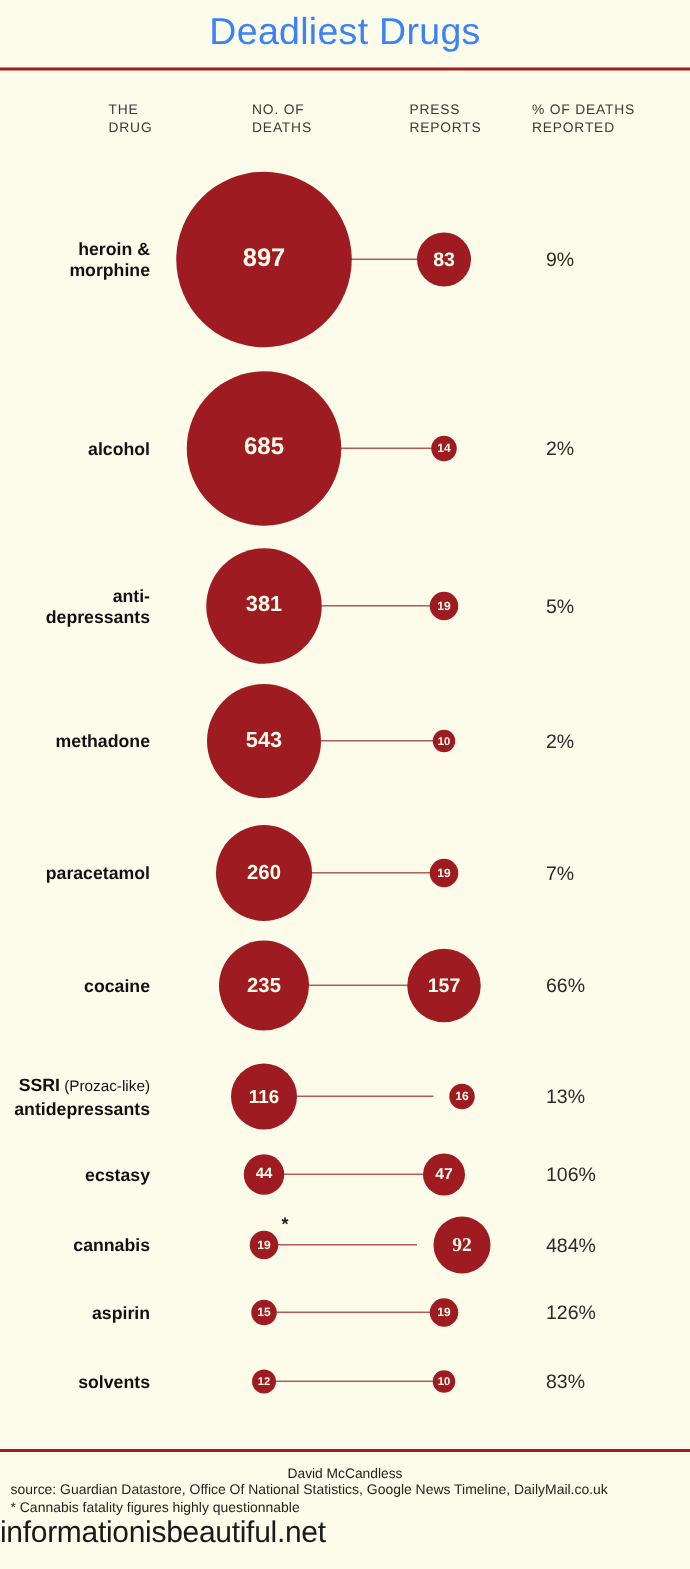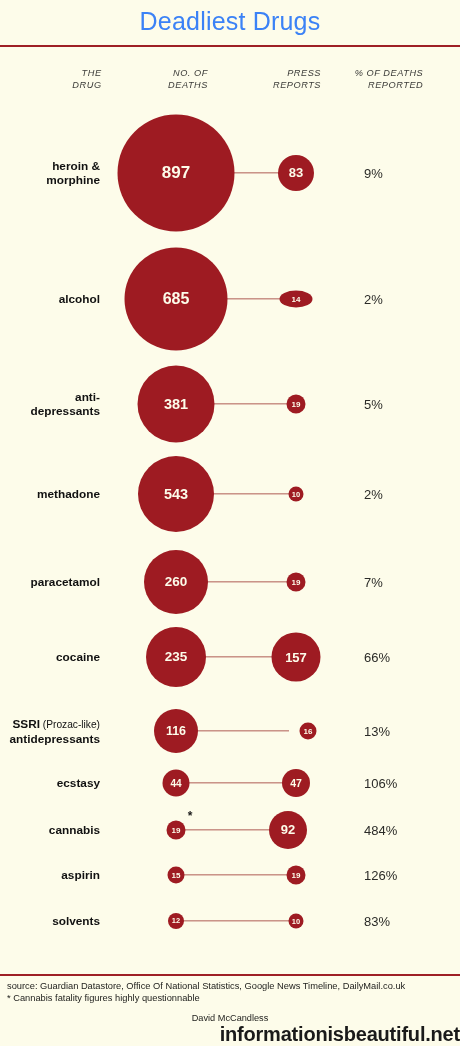--- a/index.html
+++ b/index.html
@@ -44,28 +44,27 @@
   #rule-top { margin-top: 9px; }
 
   
   #col-headers {
     position: relative;
     height: 40px;
     margin-top: 20px;
   }
   .col-head {
     position: absolute;
-    text-align: right;
+    text-align: left;
     font-size: 9.2px;
     letter-spacing: 0.55px;
     line-height: 12.5px;
     color: #3b3b38;
     transform: translateX(-50%);
     white-space: nowrap;
-    font-style: italic;
   }
   #head-drug   { left: 87px;  top: 0; }
   #head-deaths { left: 188px; top: 0; }
   #head-press  { left: 297px; top: 0; }
   #head-pct    { left: 389px; top: 0; }
 
   
   #chart {
     position: relative;
     width: 460px;
@@ -144,27 +143,27 @@
     line-height: 12.2px;
     color: #232320;
   }
   #author {
     text-align: center;
     font-size: 9.2px;
     color: #232320;
     margin-top: 9px;
   }
   #site {
-    text-align: right;
+    text-align: left;
     font-size: 20px;
-    font-weight: 700;
+    font-weight: 400;
     letter-spacing: -0.2px;
     color: #1a1a1a;
     margin-top: 0px;
-    padding-bottom: 0;
+    padding-bottom: 12px;
   }
 </style>
 </head>
 <body>
 
 <div id="header">
   <h1 id="main-title">Deadliest Drugs</h1>
 </div>
 <div class="rule" id="rule-top"></div>
 
@@ -197,21 +196,21 @@
       <div class="bubble" style="left: 176px; width: 117px; height: 117px; font-size: 17px;">897</div>
       <div class="bubble" style="left: 296px; width: 36px; height: 36px; font-size: 13px;">83</div>
       <div class="pct">9%</div>
     </div>
     <div class="row" style="top: 192px;">
       <div class="drug-label">
         <div>alcohol</div>
       </div>
       <div class="connector" style="left: 226.5px; width: 62px;"></div>
       <div class="bubble" style="left: 176px; width: 103px; height: 103px; font-size: 16px;">685</div>
-      <div class="bubble" style="left: 296px; width: 33px; height: 17px; font-size: 8px;">14</div>
+      <div class="bubble" style="left: 296px; width: 17px; height: 17px; font-size: 8px;">14</div>
       <div class="pct">2%</div>
     </div>
     <div class="row" style="top: 297px;">
       <div class="drug-label">
         <div>anti-</div>
         <div>depressants</div>
       </div>
       <div class="connector" style="left: 213.5px; width: 74px;"></div>
       <div class="bubble" style="left: 176px; width: 77px; height: 77px; font-size: 14.5px;">381</div>
       <div class="bubble" style="left: 296px; width: 19px; height: 19px; font-size: 8px;">19</div>
@@ -262,21 +261,21 @@
       <div class="bubble" style="left: 176px; width: 27px; height: 27px; font-size: 10px;">44</div>
       <div class="bubble" style="left: 296px; width: 28px; height: 28px; font-size: 10.5px;">47</div>
       <div class="pct">106%</div>
     </div>
     <div class="row" style="top: 723px;">
       <div class="drug-label">
         <div>cannabis</div>
       </div>
       <div class="connector" style="left: 184.5px; width: 93.5px;"></div>
       <div class="bubble" style="left: 176px; width: 19px; height: 19px; font-size: 8px;">19</div>
-      <div class="bubble" style="left: 288px; width: 38px; height: 38px; font-size: 13px;">92</div>
+      <div class="bubble" style="left: 308px; width: 38px; height: 38px; font-size: 13px; font-family: Liberation Serif, serif;">92</div>
       <div class="asterisk" style="left: 190px; margin-top: -14px;">*</div>
       <div class="pct">484%</div>
     </div>
     <div class="row" style="top: 768px;">
       <div class="drug-label">
         <div>aspirin</div>
       </div>
       <div class="connector" style="left: 183.5px; width: 104px;"></div>
       <div class="bubble" style="left: 176px; width: 17px; height: 17px; font-size: 8px;">15</div>
       <div class="bubble" style="left: 296px; width: 19px; height: 19px; font-size: 8px;">19</div>
@@ -288,19 +287,19 @@
       </div>
       <div class="connector" style="left: 183px; width: 106.5px;"></div>
       <div class="bubble" style="left: 176px; width: 16px; height: 16px; font-size: 7.5px;">12</div>
       <div class="bubble" style="left: 296px; width: 15px; height: 15px; font-size: 7.5px;">10</div>
       <div class="pct">83%</div>
     </div>
   </div>
 
 <div id="footer">
   <div class="rule" id="rule-bottom"></div>
+  <div id="author">David McCandless</div>
   <div id="source-lines">
     <div>source: Guardian Datastore, Office Of National Statistics, Google News Timeline, DailyMail.co.uk</div>
     <div>* Cannabis fatality figures highly questionnable</div>
   </div>
-  <div id="author">David McCandless</div>
   <div id="site">informationisbeautiful.net</div>
 </div>
 
 </body></html>

